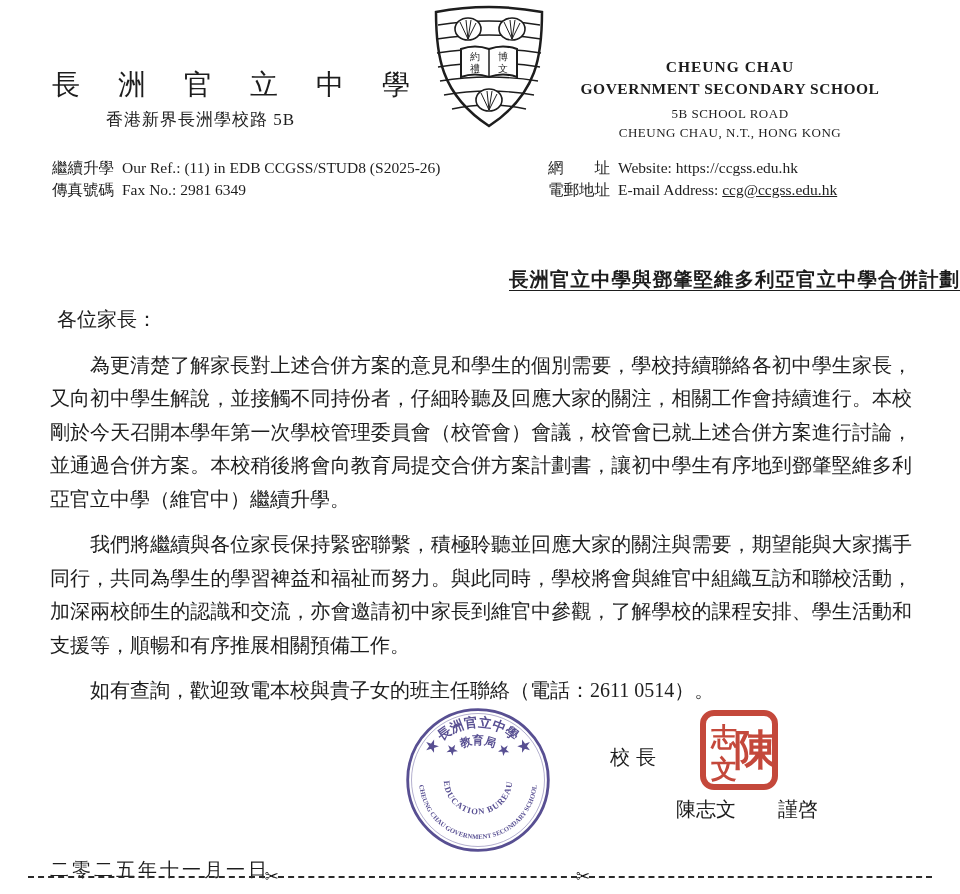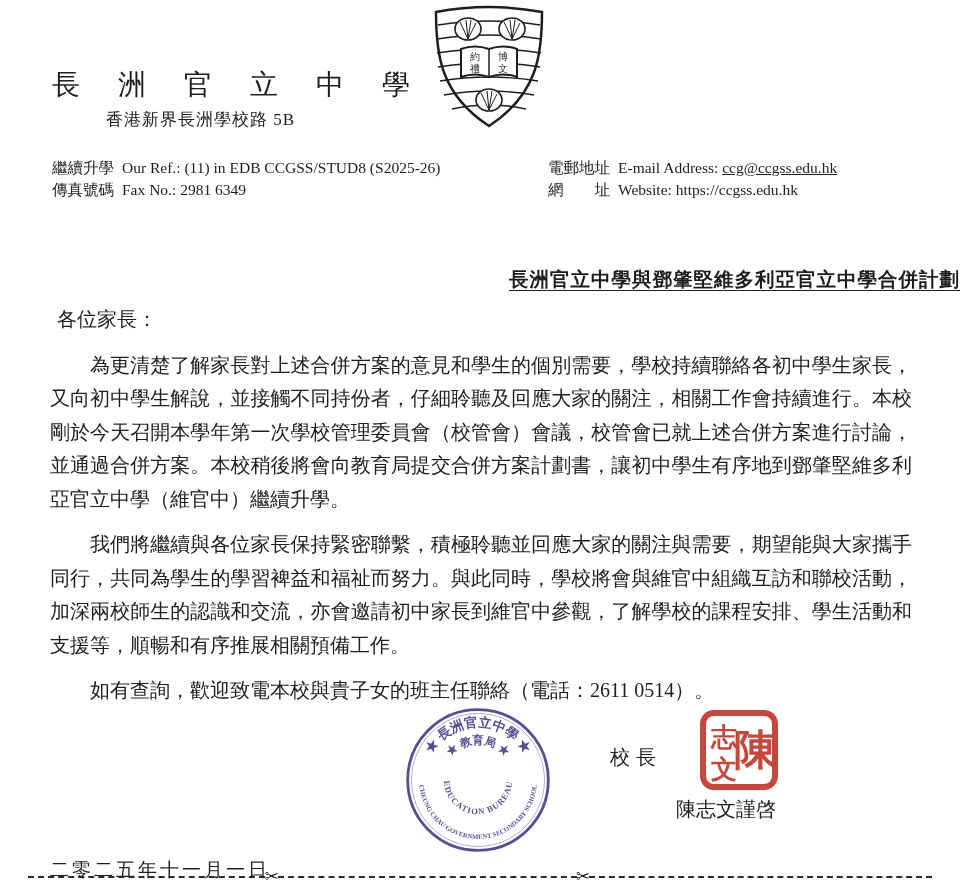--- a/index.html
+++ b/index.html
@@ -27,21 +27,21 @@
   .title{position:absolute;left:0;top:266px;width:100%;text-align:right;font-size:19.5px;font-weight:600;letter-spacing:1px;}
   .title span{text-decoration:underline;text-underline-offset:4px;}
   .body{position:absolute;left:50px;top:296px;width:862px;font-size:20px;line-height:33.5px;text-align:justify;text-justify:inter-character;}
   .body p{margin:12px 0 0 0;text-indent:2em;}
   .body .salutation{margin:7px;text-indent:0;}
   
   .stamp{position:absolute;left:398px;top:704px;width:160px;height:152px;opacity:.92;}
   .principal-label{position:absolute;left:610px;top:744px;font-size:20px;letter-spacing:6px;}
   .seal{position:absolute;left:698px;top:708px;width:82px;height:84px;opacity:.92;}
   .sign-row{position:absolute;left:676px;top:796px;font-size:20px;white-space:nowrap;}
-  .sign-row .closing{}
+  .sign-row .closing{margin-left:42px;}
   .date{position:absolute;left:50px;top:857px;font-size:19px;letter-spacing:3px;}
   
   .cutline{position:absolute;left:28px;right:28px;top:868px;display:flex;align-items:center;}
   .cutline .seg{border-top:2px dashed #2a2a2a;height:0;}
   .cutline .s1{flex:27;}
   .cutline .s2{flex:34;}
   .cutline .s3{flex:39;}
   .cutline .scissors{font-size:17px;line-height:1;margin:0 -1px;color:#111;font-family:"DejaVu Sans",sans-serif;}
 </style>
 </head>
@@ -78,35 +78,41 @@
     <g>
       <path d="M31,47 Q45,42 59,47 Q73,42 87,47 L87,75 Q73,70 59,75 Q45,70 31,75 Z" fill="#fff" stroke="#1d1d1d" stroke-width="2"></path>
       <path d="M59,47 L59,75" stroke="#1d1d1d" stroke-width="1.5"></path>
       <text x="45" y="58" font-size="10" text-anchor="middle" fill="#1d1d1d">約</text>
       <text x="45" y="70" font-size="10" text-anchor="middle" fill="#1d1d1d">禮</text>
       <text x="73" y="58" font-size="10" text-anchor="middle" fill="#1d1d1d">博</text>
       <text x="73" y="70" font-size="10" text-anchor="middle" fill="#1d1d1d">文</text>
     </g>
   </svg>
 
+  <div class="en-block">
+    <div class="en-name1">CHEUNG CHAU</div>
+    <div class="en-name2">GOVERNMENT SECONDARY SCHOOL</div>
+    <div class="en-addr">5B SCHOOL ROAD</div>
+    <div class="en-addr2">CHEUNG CHAU, N.T., HONG KONG</div>
+  </div>
 
   <div class="contact-left">
     <div>
       <span class="c-label">繼續升學</span><span>Our Ref.: (11) in EDB CCGSS/STUD8 (S2025-26)</span>
     </div>
     <div>
       <span class="c-label">傳真號碼</span><span>Fax No.: 2981 6349</span>
     </div>
   </div>
   <div class="contact-right">
     <div>
-      <span class="c-label">電郵地址</span><span>E-mail Address: </span><span class="u">ccg@ccgss.edu.hk</span>
+      <span class="c-label">網　　址</span><span>Website: https://ccgss.edu.hk</span>
     </div>
     <div>
-      <span class="c-label">網　　址</span><span>Website: https://ccgss.edu.hk</span>
+      <span class="c-label">電郵地址</span><span>E-mail Address: </span><span class="u">ccg@ccgss.edu.hk</span>
     </div>
   </div>
 
 
   <div class="title"><span>長洲官立中學與鄧肇堅維多利亞官立中學合併計劃</span></div>
 
   <div class="body">
     <p class="salutation">各位家長：</p>
     <p>為更清楚了解家長對上述合併方案的意見和學生的個別需要，學校持續聯絡各初中學生家長，又向初中學生解說，並接觸不同持份者，仔細聆聽及回應大家的關注，相關工作會持續進行。本校剛於今天召開本學年第一次學校管理委員會（校管會）會議，校管會已就上述合併方案進行討論，並通過合併方案。本校稍後將會向教育局提交合併方案計劃書，讓初中學生有序地到鄧肇堅維多利亞官立中學（維官中）繼續升學。</p>
     <p>我們將繼續與各位家長保持緊密聯繫，積極聆聽並回應大家的關注與需要，期望能與大家攜手同行，共同為學生的學習裨益和福祉而努力。與此同時，學校將會與維官中組織互訪和聯校活動，加深兩校師生的認識和交流，亦會邀請初中家長到維官中參觀，了解學校的課程安排、學生活動和支援等，順暢和有序推展相關預備工作。</p>

